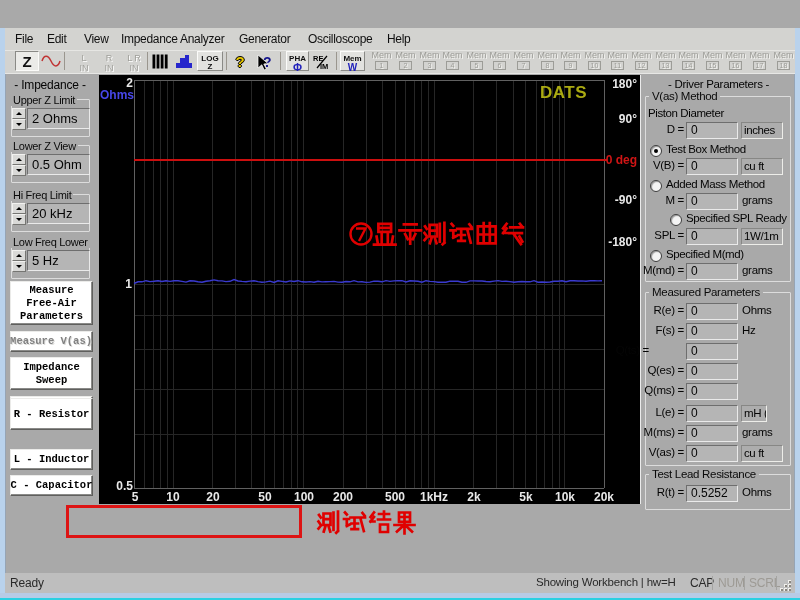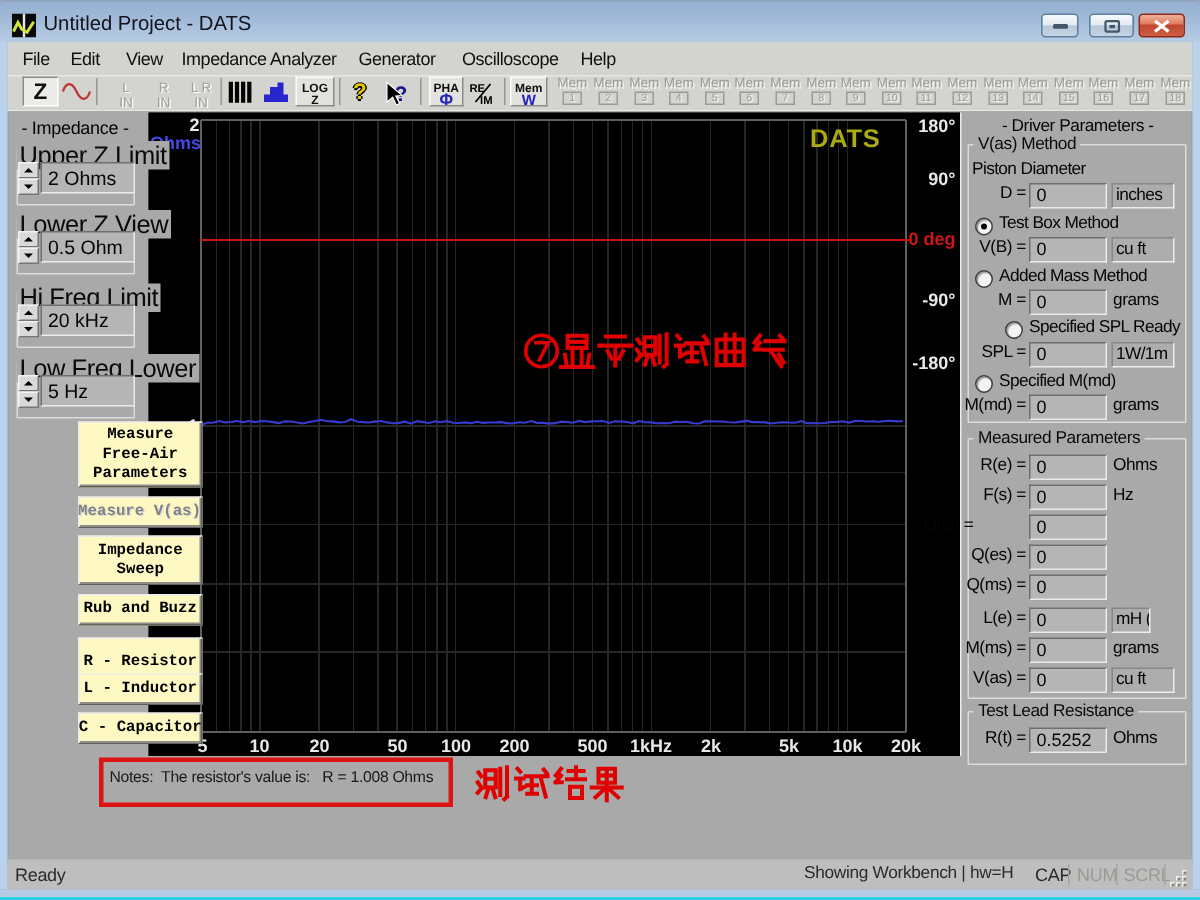--- a/index.html
+++ b/index.html
@@ -23,71 +23,47 @@
 .tbtn.pressed { background:#ebebe8; border:1px solid; border-color:#8a8a86 #fbfbf9 #fbfbf9 #8a8a86; }
 .tbtn.framed { background:#e2e2df; border:1px solid; border-color:#fbfbf9 #8a8a86 #8a8a86 #fbfbf9; }
 .tbtn.dis2 { color:#a0a09b; text-shadow:1px 1px 0 #fff; font-size:9px; line-height:10px; padding-top:2px; }
 .qmark { color:#e8c800; font-weight:bold; font-size:15px; line-height:20px;
   text-shadow:-1px 0 #000, 1px 0 #000, 0 -1px #000, 0 1px #000; }
 .memg { position:absolute; width:23px; text-align:center; color:#9c9c97; text-shadow:1px 1px 0 #f4f4f1; font-size:9px; line-height:9px; }
 .memico { margin:1px auto 0; width:13px; height:9px; border:1px solid #9c9c97; font-size:7px; line-height:7px; }
 #chart { position:absolute; left:99px; top:75px; width:541px; height:429px; background:#000; }
 #rightedge { position:absolute; left:640px; top:75px; width:1px; height:429px; background:#ebebeb; }
 .gbox { position:absolute; border:1px solid #dcdcdc; border-radius:1px; }
-.glab { position:absolute; text-align:left; font-size:17px; letter-spacing:-0.3px; color:#0a0a0a; white-space:nowrap; }
+.glab { position:absolute; text-align:left; font-size:11px; letter-spacing:-0.3px; color:#0a0a0a; white-space:nowrap; }
 .glab span { background:#a9a9a9; padding:0 2px; }
 .glab2 { position:absolute; font-size:11.5px; letter-spacing:-0.3px; color:#0a0a0a; background:#a9a9a9; padding:0 3px; white-space:nowrap; }
 .fld { position:absolute; background:#b5b5b5; border:1px solid; border-color:#6e6e6e #eaeaea #eaeaea #6e6e6e; font-size:12px; color:#050505; padding-left:4px; white-space:nowrap; overflow:hidden; }
 .spin { position:absolute; width:14px; height:22px; }
 .sb { width:14px; height:11px; background:#d9d9d7; border:1px solid; border-color:#f2f2f0 #757572 #757572 #f2f2f0; position:relative; }
 .tri-u { position:absolute; left:3px; top:3px; width:0; height:0; border-left:3px solid transparent; border-right:3px solid transparent; border-bottom:3.5px solid #000; }
 .tri-d { position:absolute; left:3px; top:3px; width:0; height:0; border-left:3px solid transparent; border-right:3px solid transparent; border-top:3.5px solid #000; }
-.lbtn { position:absolute; background:#fef9c3; border:1px solid; border-color:#ebebe9 #5f5f5d #5f5f5d #ebebe9; box-shadow:inset -1px -1px 0 #8a8a88;
-  font-family:"Liberation Mono", monospace; font-weight:bold; font-size:10.5px; line-height:13px; color:#000; text-align:center; display:flex; align-items:center; justify-content:center; white-space:nowrap;margin-left:42px; }
+.lbtn { position:absolute; background:#ffffff; border:1px solid; border-color:#ebebe9 #5f5f5d #5f5f5d #ebebe9; box-shadow:inset -1px -1px 0 #8a8a88;
+  font-family:"Liberation Mono", monospace; font-weight:bold; font-size:10.5px; line-height:13px; color:#000; text-align:center; display:flex; align-items:center; justify-content:center; white-space:nowrap; }
 .lbtn.gray { color:#828282; text-shadow:1px 1px 0 #dddddb;justify-content:flex-end; }
 #imp-title { position:absolute; left:0px; top:78px; width:100px; text-align:center; font-size:12px; letter-spacing:-0.2px; color:#050505; white-space:nowrap; }
 .rtitle { position:absolute; text-align:center; font-size:11.5px; letter-spacing:-0.3px; color:#050505; white-space:nowrap; }
 .rlab { position:absolute; font-size:11.5px; letter-spacing:-0.3px; color:#050505; text-align:right; white-space:nowrap; }
 .rtext { position:absolute; font-size:11.5px; letter-spacing:-0.4px; color:#050505; white-space:nowrap; }
 .ulab { position:absolute; font-size:11.5px; letter-spacing:-0.3px; color:#050505; white-space:nowrap; }
 .ubox { position:absolute; background:#adadad; border:1px solid; border-color:#878785 #edede9 #edede9 #878785; font-size:11.5px; letter-spacing:-0.4px; color:#050505; padding-left:2px; white-space:nowrap; overflow:hidden; }
 .radio { position:absolute; width:12px; height:12px; border-radius:50%; background:#f4f4f4; border:1px solid #3c3c3c; box-shadow:inset 1px 1px 1px #9a9a9a; }
 .rdot { position:absolute; left:3px; top:3px; width:4px; height:4px; border-radius:50%; background:#000; }
 #notesrect { position:absolute; left:66px; top:505px; width:236px; height:33px; border:3px solid #dd1414; }
 #notestext { position:absolute; left:73px; top:512px; font-size:10.5px; letter-spacing:-0.2px; color:#1a1a1a; white-space:nowrap; }
 #statusbar { position:absolute; left:5px; top:573px; width:790px; height:20px; background:#bebebe; font-size:12px; color:#2a2a2a; }
 .sbsep { position:absolute; top:576px; width:1px; height:14px; background:#a4a4a2; }
 .sbt { position:absolute; top:576px; font-size:12px; letter-spacing:-0.2px; color:#2a2a2a; white-space:nowrap; }
 </style></head>
 <body>
 <div id="win">
-  <div id="titlebar">
-    <div id="appicon"><svg width="16" height="16" viewBox="0 0 16 16">
-          <rect width="16" height="16" fill="#0a0a08"></rect>
-          <rect x="7.2" y="0" width="1.6" height="16" fill="#e8e8e8"></rect>
-          <path d="M1 12 L4 6 L6.5 10.5 L10 12.5 L14.5 5.5" stroke="#d2e440" stroke-width="2" fill="none"></path>
-        </svg></div>
-    <div id="title-text">Untitled Project - DATS</div>
-    <div class="capbtn" style="left:694px;width:25px">
-        <svg width="10" height="4" viewBox="0 0 10 4" style="margin-top:6px">
-          <rect width="10" height="3.2" fill="#46566a" rx="1"></rect>
-        </svg>
-      </div>
-    <div class="capbtn" style="left:726px;width:30px">
-        <svg width="11" height="9" viewBox="0 0 11 9" style="margin-top:3px">
-          <rect x="1" y="1" width="9" height="7" fill="none" stroke="#46566a" stroke-width="1.5" rx="1"></rect>
-          <rect x="3.6" y="3.6" width="3.8" height="2.2" fill="#46566a"></rect>
-        </svg>
-      </div>
-    <div class="capbtn" id="btnclose" style="left:759px;width:31px">
-        <svg width="11" height="9" viewBox="0 0 11 9" style="margin-top:3px">
-          <path d="M1 1 L10 8 M10 1 L1 8" stroke="#fff" stroke-width="2.2"></path>
-        </svg>
-      </div>
-  </div>
   <div id="borderL"></div>
     <div id="borderR"></div>
     <div id="borderB"></div>
     <div id="cyanline"></div>
   <div id="menubar"></div>
   <div id="toolbar"></div>
   <div style="position:absolute;left:5px;top:73px;width:790px;height:1px;background:#e7e7e5"></div>
   <div class="mi" style="left:15px">File</div>
   <div class="mi" style="left:47px">Edit</div>
   <div class="mi" style="left:84px">View</div>
@@ -347,21 +323,21 @@
     </div>
     <div class="lbtn gray" style="left:10px;top:331px;width:83px;height:21px">
       <div>Measure V(as)</div>
     </div>
     <div class="lbtn" style="left:10px;top:357px;width:83px;height:33px">
       <div>Impedance<br>Sweep</div>
     </div>
     <div class="lbtn" style="left:10px;top:396px;width:83px;height:21px">
       <div>Rub and Buzz</div>
     </div>
-    <div class="lbtn" style="left:10px;top:425px;width:83px;height:32px">
+    <div class="lbtn" style="left:10px;top:398px;width:83px;height:32px">
       <div>R - Resistor</div>
     </div>
     <div class="lbtn" style="left:10px;top:449px;width:83px;height:21px">
       <div>L - Inductor</div>
     </div>
     <div class="lbtn" style="left:10px;top:475px;width:83px;height:21px">
       <div>C - Capacitor</div>
     </div>
   <div class="rtitle" style="left:641px;top:78px;width:155px">- Driver Parameters -</div>
     <div class="gbox" style="left:645px;top:96px;width:146px;height:186px"></div>
@@ -414,21 +390,20 @@
     <div class="ulab" style="left:742px;top:426px">grams</div>
     <div class="rlab" style="left:600px;width:84px;top:446px">V(as) =</div>
     <div class="fld" style="left:686px;top:445px;width:52px;height:17px;line-height:15px">0</div>
     <div class="ubox" style="left:741px;top:445px;width:42px;height:17px;line-height:15px">cu ft</div>
     <div class="gbox" style="left:645px;top:474px;width:146px;height:36px"></div>
     <div class="glab2" style="left:649px;top:468px">Test Lead Resistance</div>
     <div class="rlab" style="left:600px;width:84px;top:486px">R(t) =</div>
     <div class="fld" style="left:686px;top:485px;width:52px;height:17px;line-height:15px">0.5252</div>
     <div class="ulab" style="left:742px;top:486px">Ohms</div>
   <div id="notesrect"></div>
-  <div id="notestext">Notes:&nbsp; The resistor's value is:&nbsp;&nbsp; R = 1.008 Ohms</div>
   <svg width="110" height="30" viewBox="0 0 110 30" style="position:absolute;left:315px;top:509px" xmlns="http://www.w3.org/2000/svg">
       <path d="M4.0 6.0L5.8 8.5M3.5 12.5L5.2 15.0M3.5 19.5L6.0 16.5M8.5 4.5L15.5 4.5M8.5 4.5L8.5 16.0M15.5 4.5L15.5 16.0M8.5 10.2L15.5 10.2M8.5 16.0L15.5 16.0M10.5 17.0L8.8 22.5M13.5 17.0L15.2 22.5M18.5 3.5L18.5 21.0M23.0 2.5L23.0 22.0M23.0 22.0L21.2 23.8" stroke="#e00000" stroke-width="2.7" fill="none" stroke-linecap="square"></path>
       <path d="M30.0 3.5L31.8 5.5M29.0 10.0L34.0 10.0M31.8 10.0L31.8 17.0M31.8 17.0L34.8 15.5M35.5 8.5L50.0 8.5M36.5 14.5L43.0 14.5M39.5 9.0L39.5 20.2M36.5 20.2L43.0 20.2M45.5 9.5L48.8 22.0M47.5 4.0L49.5 6.5" stroke="#e00000" stroke-width="2.7" fill="none" stroke-linecap="square"></path>
       <path d="M59.0 3.5L55.5 8.0M59.0 8.0L55.5 12.5M55.5 12.5L59.5 12.5M64.0 5.0L74.0 5.0M69.0 2.5L69.0 10.5M63.0 10.5L75.0 10.5M65.0 15.5L73.0 15.5M65.0 23.0L73.0 23.0M65.0 15.5L65.0 23.0M73.0 15.5L73.0 23.0" stroke="#e00000" stroke-width="2.7" fill="none" stroke-linecap="square"></path>
       <path d="M84.0 3.5L95.0 3.5M84.0 12.8L95.0 12.8M84.0 8.0L95.0 8.0M84.0 3.5L84.0 12.8M95.0 3.5L95.0 12.8M79.5 16.0L99.5 16.0M89.5 3.5L89.5 24.5M88.0 17.0L82.0 22.5M91.0 17.0L97.0 22.5" stroke="#e00000" stroke-width="2.7" fill="none" stroke-linecap="square"></path>
     </svg>
   <div id="statusbar"></div>
   <div class="sbt" style="left:10px">Ready</div>
   <div class="sbt" style="left:536px;font-size:11.5px">Showing Workbench | hw=H</div>
   <div class="sbt" style="left:690px">CAP</div>

